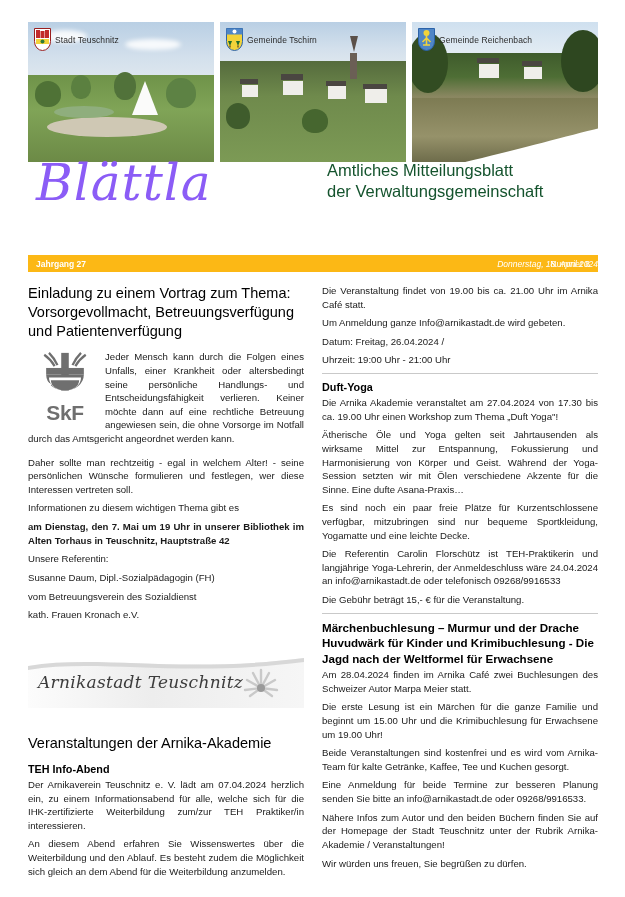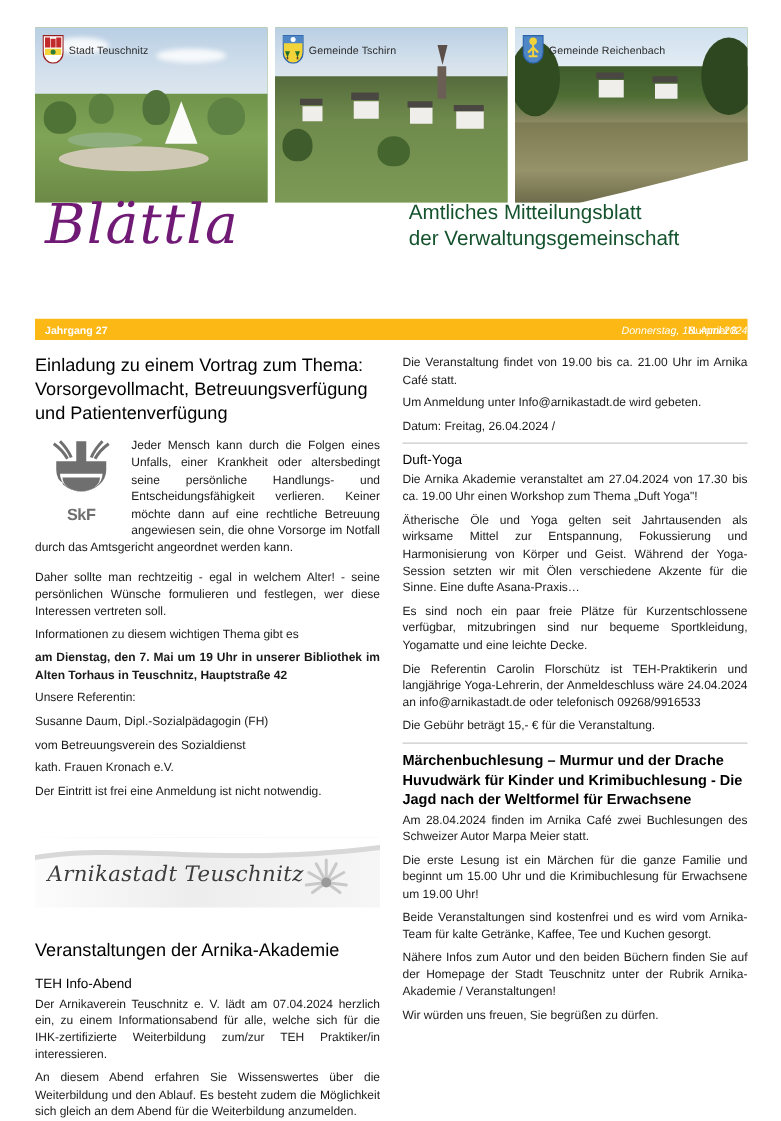--- a/index.html
+++ b/index.html
@@ -120,23 +120,23 @@
     width: 625px; height: 105px;
     z-index: 5;
     pointer-events: none;
   }
 
   .logo-blattla {
     position: absolute;
     left: 36px; top: 158px;
     font-family: "DejaVu Serif", serif;
     font-style: italic;
-    font-size: 44px;
+    font-size: 50px;
     line-height: 1;
-    color: #701a75;
+    color: #8b5cf6;
     letter-spacing: 1px;
     z-index: 6;
   }
 
   .title-block {
     position: absolute;
     left: 327px; top: 160px;
     z-index: 6;
   }
   .title-sub {
@@ -182,21 +182,21 @@
 
   h2.headline {
     font-size: 14.5px;
     font-weight: normal;
     line-height: 1.32;
     margin: 0 0 9px 0;
     color: #000;
   }
   h3.subhead {
     font-size: 10.8px;
-    font-weight: normal;
+    font-weight: bold;
     line-height: 1.3;
     margin: 0 0 2px 0;
     color: #000;
   }
   h3.subhead-lg {
     font-size: 11.6px;
     font-weight: bold;
     line-height: 1.34;
     margin: 0 0 2px 0;
     color: #000;
@@ -217,21 +217,21 @@
   .skf-logo {
     float: left;
     width: 62px;
     height: 74px;
     margin: 1px 9px 1px 6px;
     display: flex;
     flex-direction: column;
     align-items: center;
   }
   .skf-word {
-    font-size: 13px;
+    font-size: 21px;
     font-weight: bold;
     color: #6f6f6f;
     letter-spacing: -0.3px;
     margin-top: 1px;
   }
   .clearfix::after { content: ""; display: block; clear: both; }
 
   .rule {
     border: 0;
     border-top: 1px solid #c9c9c9;
@@ -395,21 +395,20 @@
       <p class="body">Jeder Mensch kann durch die Folgen eines Unfalls, einer Krankheit oder altersbedingt seine persönliche Handlungs- und Entscheidungsfähigkeit verlieren. Keiner möchte dann auf eine rechtliche Betreuung angewiesen sein, die ohne Vorsorge im Notfall durch das Amtsgericht angeordnet werden kann.</p>
     </div>
 
     <p class="body">Daher sollte man rechtzeitig - egal in welchem Alter! - seine persönlichen Wünsche formulieren und festlegen, wer diese Interessen vertreten soll.</p>
     <p class="body noj">Informationen zu diesem wichtigen Thema gibt es</p>
     <p class="body bold">am Dienstag, den 7. Mai um 19 Uhr in unserer Bibliothek im Alten Torhaus in Teuschnitz, Hauptstraße 42</p>
     <p class="body noj">Unsere Referentin:</p>
     <p class="body noj">Susanne Daum, Dipl.-Sozialpädagogin (FH)</p>
     <p class="body noj">vom Betreuungsverein des Sozialdienst</p>
     <p class="body noj">kath. Frauen Kronach e.V.</p>
-    <p class="body noj">Der Eintritt ist frei eine Anmeldung ist nicht notwendig.</p>
 
     <div class="arnika-banner">
       <svg width="276" height="56" viewBox="0 0 276 56" style="position:absolute;left:0;top:0;">
         <path d="M0 14 C 70 2, 150 22, 276 6 L276 0 L0 0 Z" fill="#ffffff"></path>
         <path d="M0 18 C 70 6, 150 26, 276 10 L276 6 C 150 22, 70 2, 0 14 Z" fill="#d8d8d8"></path>
       </svg>
       <div class="arnika-script">Arnikastadt Teuschnitz</div>
       <svg class="arnika-sun" viewBox="0 0 38 34">
         <g stroke="#c9c9c9" stroke-width="2.4" stroke-linecap="round">
           <line x1="19" y1="22" x2="19" y2="4"></line>
@@ -429,34 +428,36 @@
     <h2 class="headline">Veranstaltungen der Arnika-Akademie</h2>
 
     <h3 class="subhead">TEH Info-Abend</h3>
     <p class="body">Der Arnikaverein Teuschnitz e. V. lädt am 07.04.2024 herzlich ein, zu einem Informationsabend für alle, welche sich für die IHK-zertifizierte Weiterbildung zum/zur TEH Praktiker/in interessieren.</p>
     <p class="body">An diesem Abend erfahren Sie Wissenswertes über die Weiterbildung und den Ablauf. Es besteht zudem die Möglichkeit sich gleich an dem Abend für die Weiterbildung anzumelden.</p>
   </div>
 
   <div class="col">
 
     <p class="body">Die Veranstaltung findet von 19.00 bis ca. 21.00 Uhr im Arnika Café statt.</p>
-    <p class="body noj">Um Anmeldung unter Info@arnikastadt.de wird gebeten.</p>
+    <p class="body noj">Um Anmeldung ganze Info@arnikastadt.de wird gebeten.</p>
     <p class="body noj">Datum: Freitag, 26.04.2024 /</p>
+    <p class="body noj">Uhrzeit: 19:00 Uhr - 21:00 Uhr</p>
 
     <hr class="rule">
 
     <h3 class="subhead">Duft-Yoga</h3>
     <p class="body">Die Arnika Akademie veranstaltet am 27.04.2024 von 17.30 bis ca. 19.00 Uhr einen Workshop zum Thema „Duft Yoga"!</p>
     <p class="body">Ätherische Öle und Yoga gelten seit Jahrtausenden als wirksame Mittel zur Entspannung, Fokussierung und Harmonisierung von Körper und Geist. Während der Yoga-Session setzten wir mit Ölen verschiedene Akzente für die Sinne. Eine dufte Asana-Praxis…</p>
     <p class="body">Es sind noch ein paar freie Plätze für Kurzentschlossene verfügbar, mitzubringen sind nur bequeme Sportkleidung, Yogamatte und eine leichte Decke.</p>
     <p class="body">Die Referentin Carolin Florschütz ist TEH-Praktikerin und langjährige Yoga-Lehrerin, der Anmeldeschluss wäre 24.04.2024 an info@arnikastadt.de oder telefonisch 09268/9916533</p>
     <p class="body noj">Die Gebühr beträgt 15,- € für die Veranstaltung.</p>
 
     <hr class="rule">
 
     <h3 class="subhead-lg">Märchenbuchlesung – Murmur und der Drache Huvudwärk für Kinder und Krimibuchlesung - Die Jagd nach der Weltformel für Erwachsene</h3>
     <p class="body">Am 28.04.2024 finden im Arnika Café zwei Buchlesungen des Schweizer Autor Marpa Meier statt.</p>
     <p class="body">Die erste Lesung ist ein Märchen für die ganze Familie und beginnt um 15.00 Uhr und die Krimibuchlesung für Erwachsene um 19.00 Uhr!</p>
     <p class="body">Beide Veranstaltungen sind kostenfrei und es wird vom Arnika-Team für kalte Getränke, Kaffee, Tee und Kuchen gesorgt.</p>
+    <p class="body">Eine Anmeldung für beide Termine zur besseren Planung senden Sie bitte an info@arnikastadt.de oder 09268/9916533.</p>
     <p class="body">Nähere Infos zum Autor und den beiden Büchern finden Sie auf der Homepage der Stadt Teuschnitz unter der Rubrik Arnika-Akademie / Veranstaltungen!</p>
     <p class="body noj">Wir würden uns freuen, Sie begrüßen zu dürfen.</p>
   </div>
 </div>
 
 </body></html>

